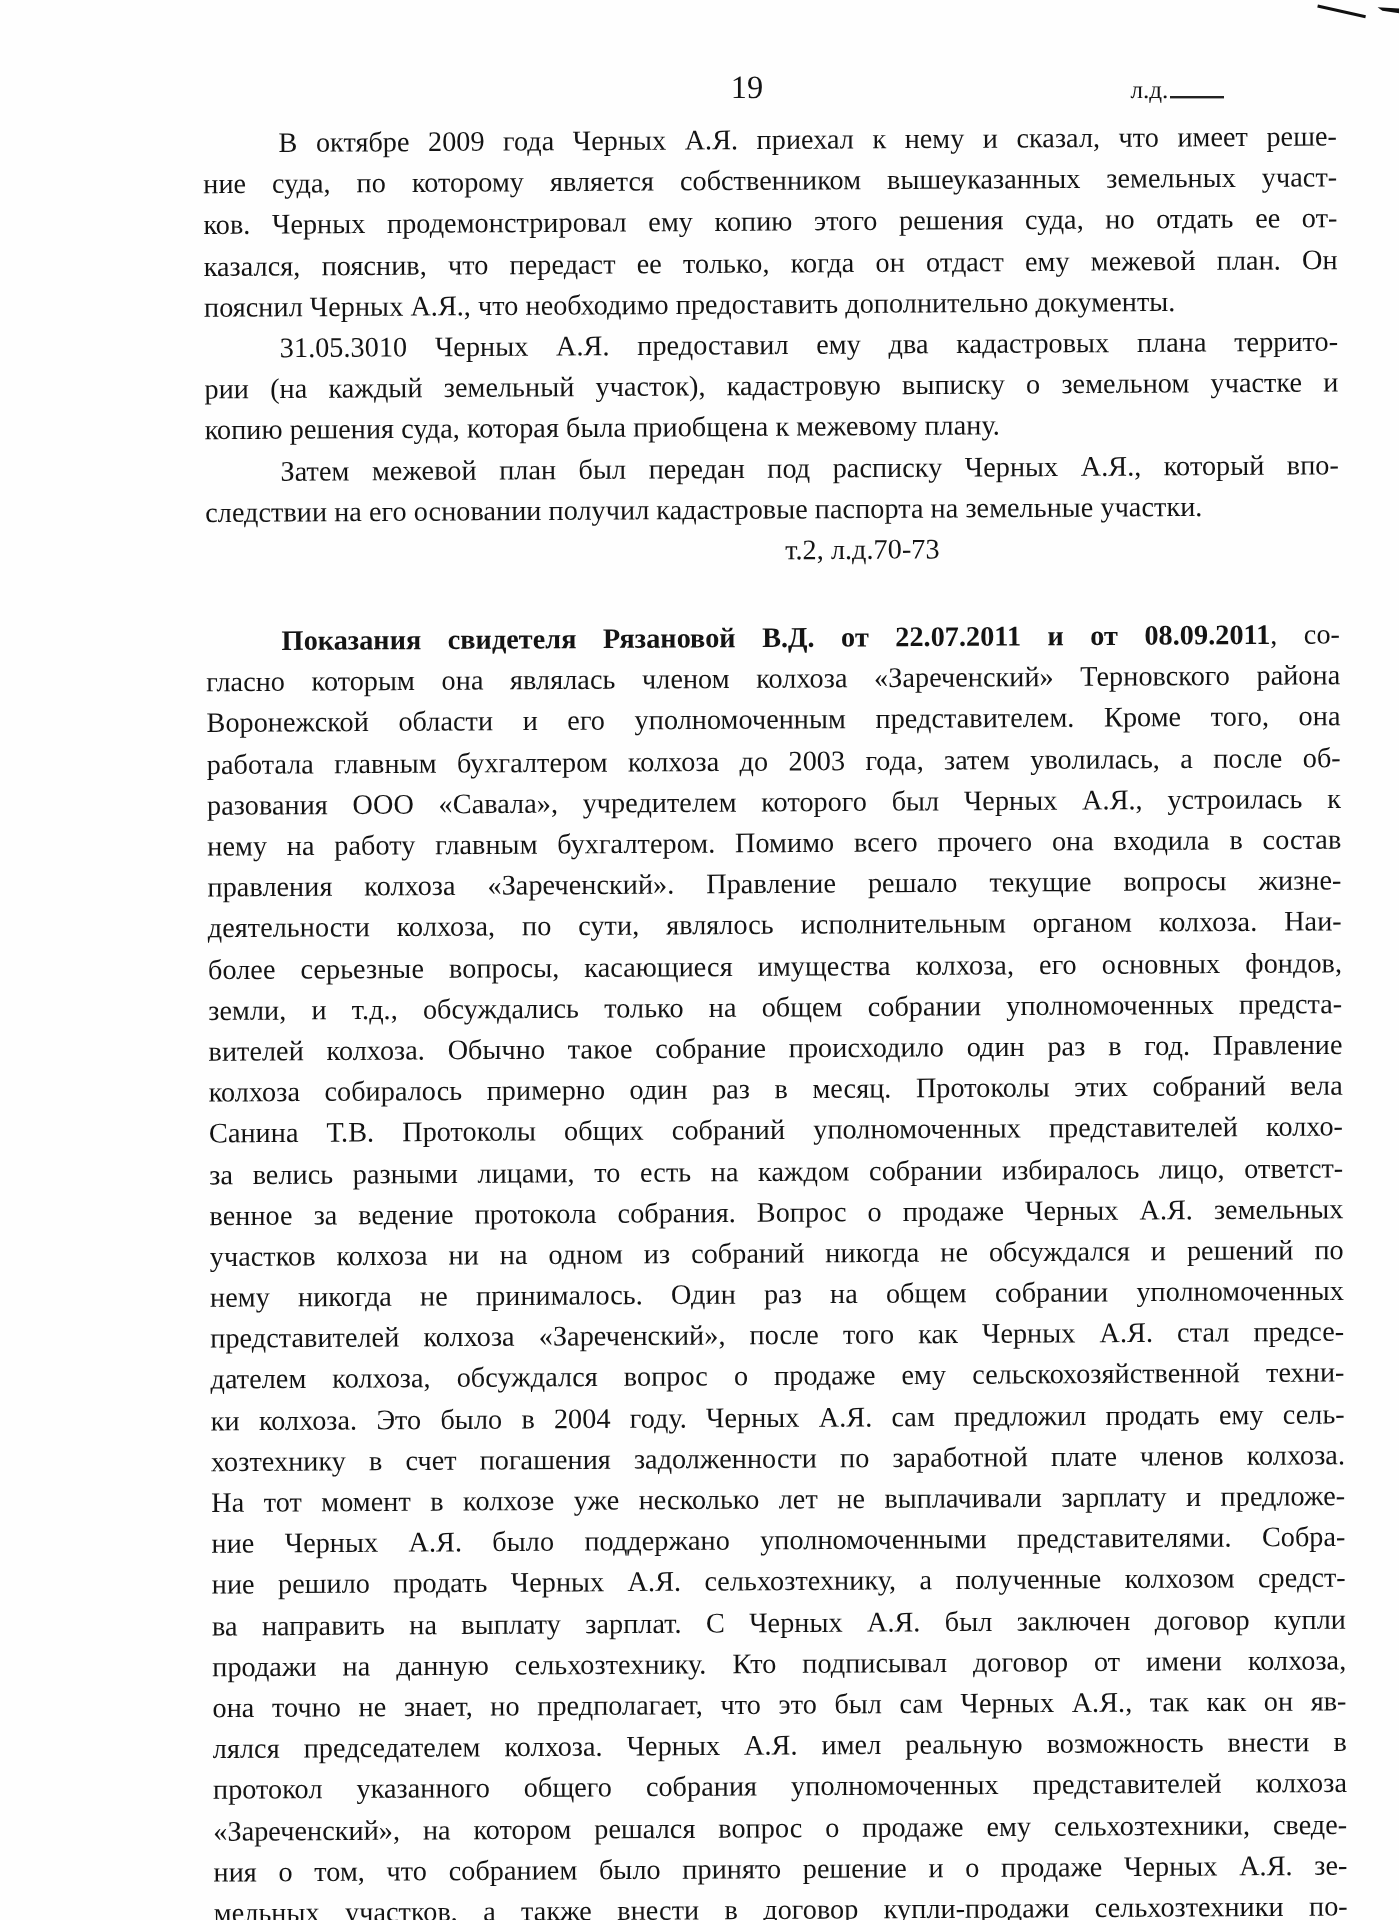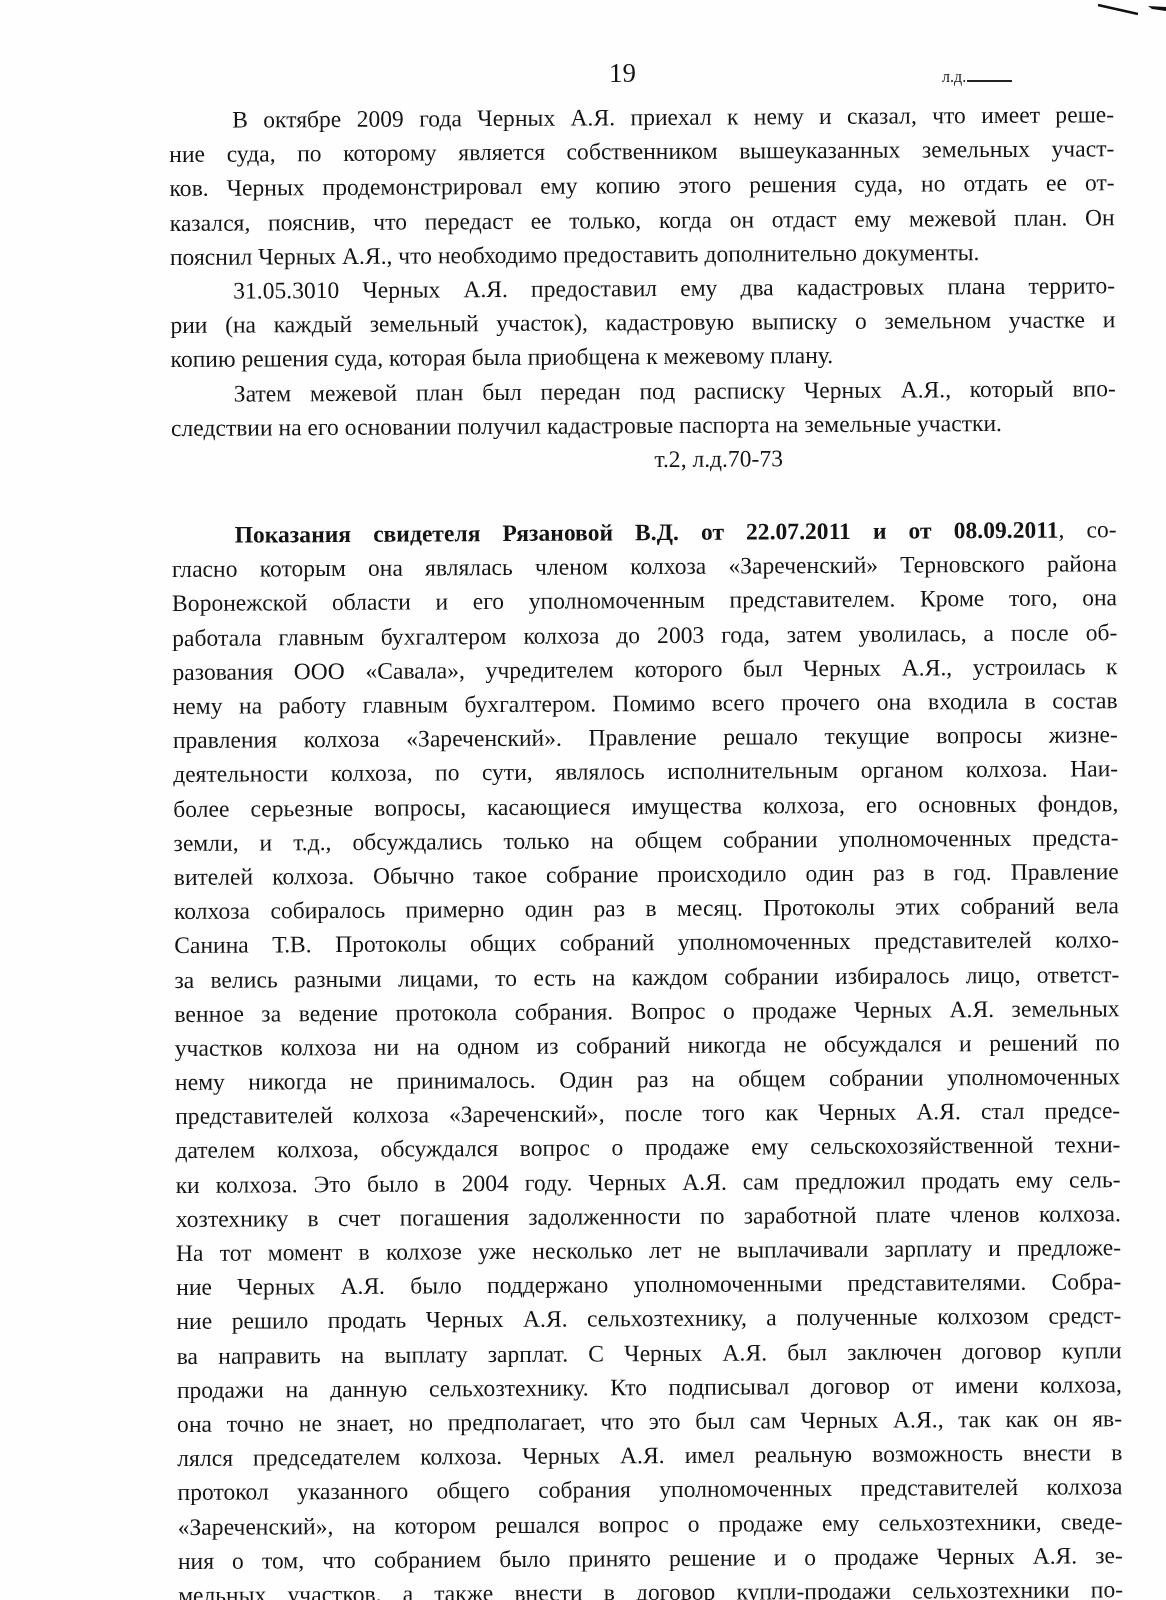--- a/index.html
+++ b/index.html
@@ -12,21 +12,21 @@
   }
   .scan-mark {
     position: absolute; right: 0; top: 0; width: 80px; height: 20px;
   }
   .page-number {
     position: absolute; left: 609px; top: 58px;
     font-size: 27px; letter-spacing: 0;
   }
   .ld-mark {
     position: absolute; left: 942px; top: 62px;
-    font-size: 16px;
+    font-size: 21px;
   }
   .ld-mark .blank {
     display: inline-block; width: 45px; border-bottom: 2px solid #222; margin-left: 1px; height: 18px; vertical-align: baseline;
   }
   .body-text {
     position: absolute; left: 169px; top: 103px; width: 945px;
     font-size: 23.6px; line-height: 34.2px;
     transform: rotate(-0.35deg); transform-origin: left top;
   }
   .line {

